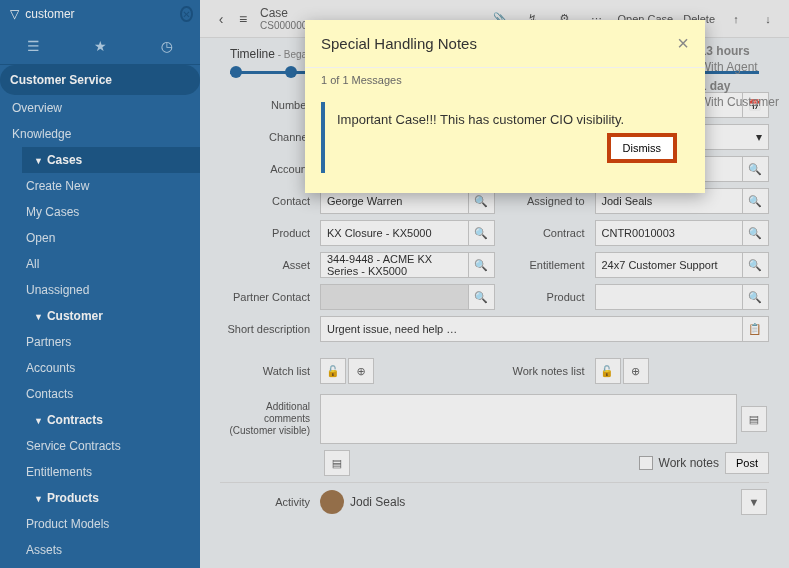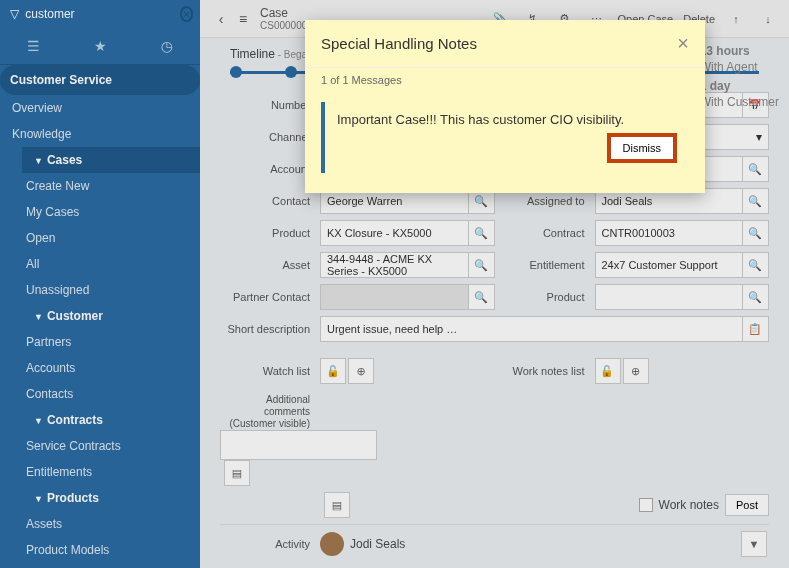--- a/index.html
+++ b/index.html
@@ -45,21 +45,21 @@
 .form-group .input.readonly { background: #e3e3e3; }
 .form-group .lookup { width: 26px; height: 26px; border: 1px solid #ccc; border-left: none; background: #fff; display: flex; align-items: center; justify-content: center; font-size: 11px; color: #666; }
 .tabs-bar { display: flex; border-bottom: 1px solid #ccc; margin: 10px 0 0 0; }
 .tabs-bar .tab { padding: 6px 14px; font-size: 11px; background: #e3e3e3; border: 1px solid #ccc; border-bottom: none; margin-right: 2px; cursor: pointer; }
 .tabs-bar .tab.active { background: #fff; }
 .notes-area { padding: 10px 0; }
 .watch-row { display: flex; margin-bottom: 10px; }
 .watch-group { width: 50%; display: flex; align-items: center; }
 .watch-group label { width: 100px; text-align: right; padding-right: 10px; font-size: 11px; color: #555; }
 .icon-btn { width: 26px; height: 26px; border: 1px solid #ccc; background: #fff; margin-right: 2px; display: flex; align-items: center; justify-content: center; font-size: 11px; color: #666; }
-.ta-row { display: flex; align-items: flex-start; flex-direction: column; }
+.ta-row { display: flex; align-items: center; }
 .ta-row label { width: 100px; text-align: right; padding-right: 10px; font-size: 10px; color: #555; line-height: 1.2; }
 .ta-row textarea { flex: 1; height: 50px; border: 1px solid #ccc; background: #fff; resize: none; }
 .post-row { display: flex; justify-content: flex-end; margin: 6px 0; gap: 6px; align-items: center; }
 .post-btn { padding: 4px 10px; border: 1px solid #ccc; background: #fff; font-size: 11px; }
 .checkbox { width: 14px; height: 14px; border: 1px solid #aaa; background: #fff; }
 .activity-row { display: flex; align-items: center; border-top: 1px solid #ddd; padding-top: 6px; }
 .activity-row label { width: 100px; text-align: right; padding-right: 10px; font-size: 11px; color: #555; }
 .avatar { width: 24px; height: 24px; border-radius: 50%; background: #a07850; margin-right: 6px; }
 .modal { position: absolute; left: 305px; top: 20px; width: 400px; background: #fef9c3; box-shadow: 0 4px 16px rgba(0,0,0,0.3); z-index: 10; }
 .modal-head { display: flex; justify-content: space-between; align-items: center; padding: 12px 16px; border-bottom: 1px solid #eee; }
@@ -99,22 +99,22 @@
       <li class="child">All</li>
       <li class="child">Unassigned</li>
       <li class="group"><span class="caret">▼</span>Customer</li>
       <li class="child">Partners</li>
       <li class="child">Accounts</li>
       <li class="child">Contacts</li>
       <li class="group"><span class="caret">▼</span>Contracts</li>
       <li class="child">Service Contracts</li>
       <li class="child">Entitlements</li>
       <li class="group"><span class="caret">▼</span>Products</li>
+      <li class="child">Product Models</li>
       <li class="child">Assets</li>
-      <li class="child">Product Models</li>
       <li class="group">Administration</li>
     </ul>
 </div>
 
 <div class="main">
   <div class="topbar">
     <span class="ico">‹</span>
     <span class="ico">≡</span>
     <div class="breadcrumb">
       <div class="type">Case</div>

